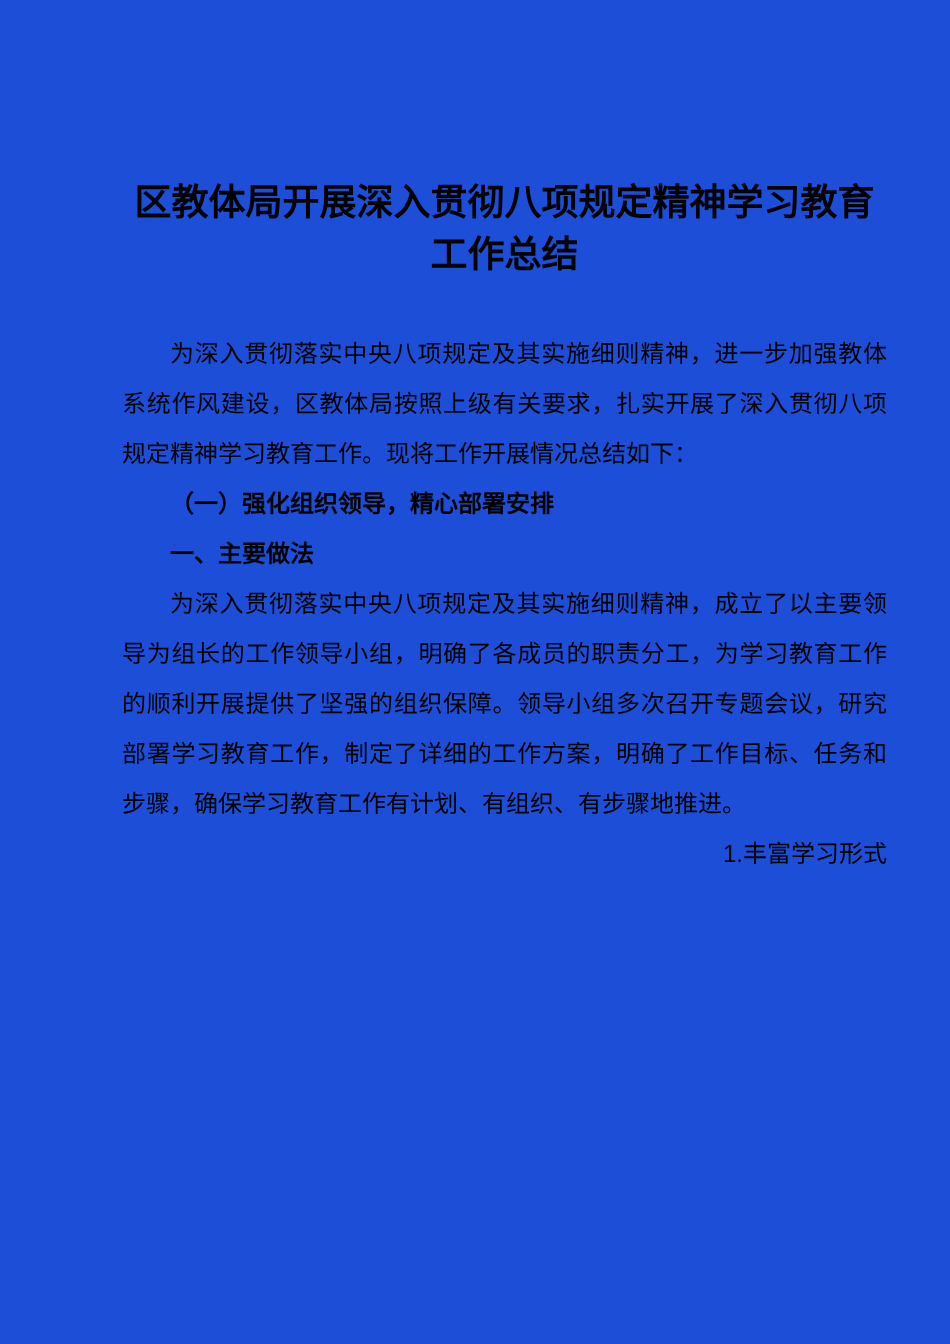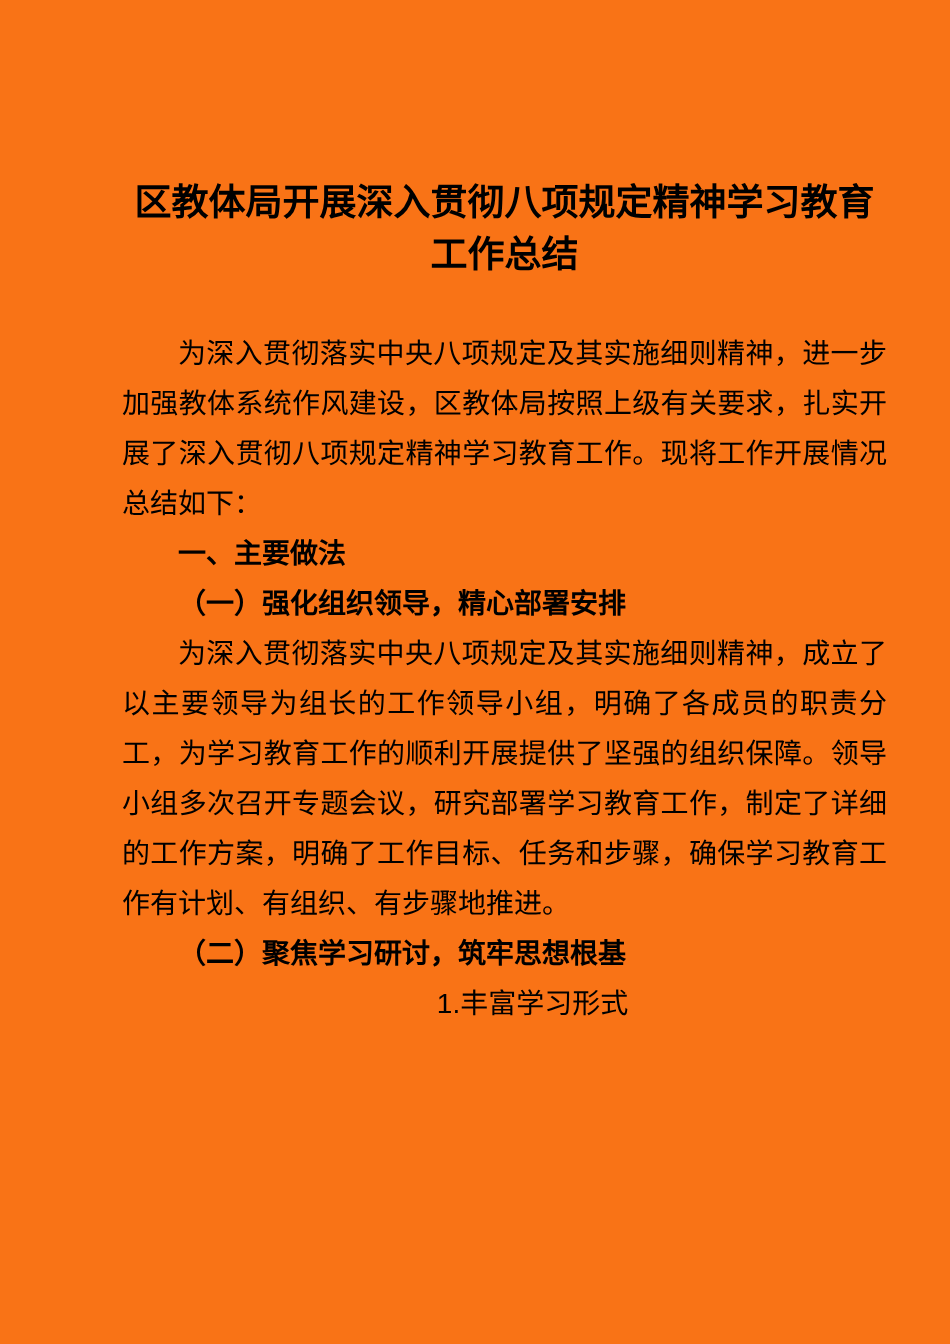--- a/index.html
+++ b/index.html
@@ -4,71 +4,70 @@
 <style>
   html, body {
     margin: 0;
     padding: 0;
     background: #ffffff;
   }
   .page {
     position: relative;
     width: 950px;
     height: 1344px;
-    background: #f97316;
+    background: #1d4ed8;
     color: #000000;
     overflow: hidden;
     font-family: "Liberation Sans", "DejaVu Sans", sans-serif;
   }
   .content {
     
     padding: 177px 63px 0 122px;
   }
   .doc-title {
     font-size: 37px;
     line-height: 52px;
     font-weight: 700;
     text-align: center;
     margin: 0 0 48px 0;
     letter-spacing: 0;
   }
   .block {
-    font-size: 28px;
+    font-size: 24px;
     line-height: 50px;
     margin: 0;
     text-indent: 2em;
     text-align: justify;
     text-justify: inter-ideograph;
     word-break: break-all;
     letter-spacing: 0;
   }
   .heading-1, .heading-2 {
     font-weight: 700;
     text-align: left;
   }
   .heading-3 {
     font-weight: 400;
-    text-align: center;
+    text-align: right;
   }
 </style>
 </head>
 <body>
 
 <div class="page">
   <div class="content">
 
     <h1 class="doc-title">区教体局开展深入贯彻八项规定精神学习教育工作总结</h1>
 
     <p class="block paragraph">为深入贯彻落实中央八项规定及其实施细则精神，进一步加强教体系统作风建设，区教体局按照上级有关要求，扎实开展了深入贯彻八项规定精神学习教育工作。现将工作开展情况总结如下：</p>
 
+    <p class="block heading-2">（一）强化组织领导，精心部署安排</p>
+
     <p class="block heading-1">一、主要做法</p>
-
-    <p class="block heading-2">（一）强化组织领导，精心部署安排</p>
 
     <p class="block paragraph">为深入贯彻落实中央八项规定及其实施细则精神，成立了以主要领导为组长的工作领导小组，明确了各成员的职责分工，为学习教育工作的顺利开展提供了坚强的组织保障。领导小组多次召开专题会议，研究部署学习教育工作，制定了详细的工作方案，明确了工作目标、任务和步骤，确保学习教育工作有计划、有组织、有步骤地推进。</p>
 
-    <p class="block heading-2">（二）聚焦学习研讨，筑牢思想根基</p>
 
     <p class="block heading-3">1.丰富学习形式</p>
 
 
   </div>
 </div>
 
 </body></html>

